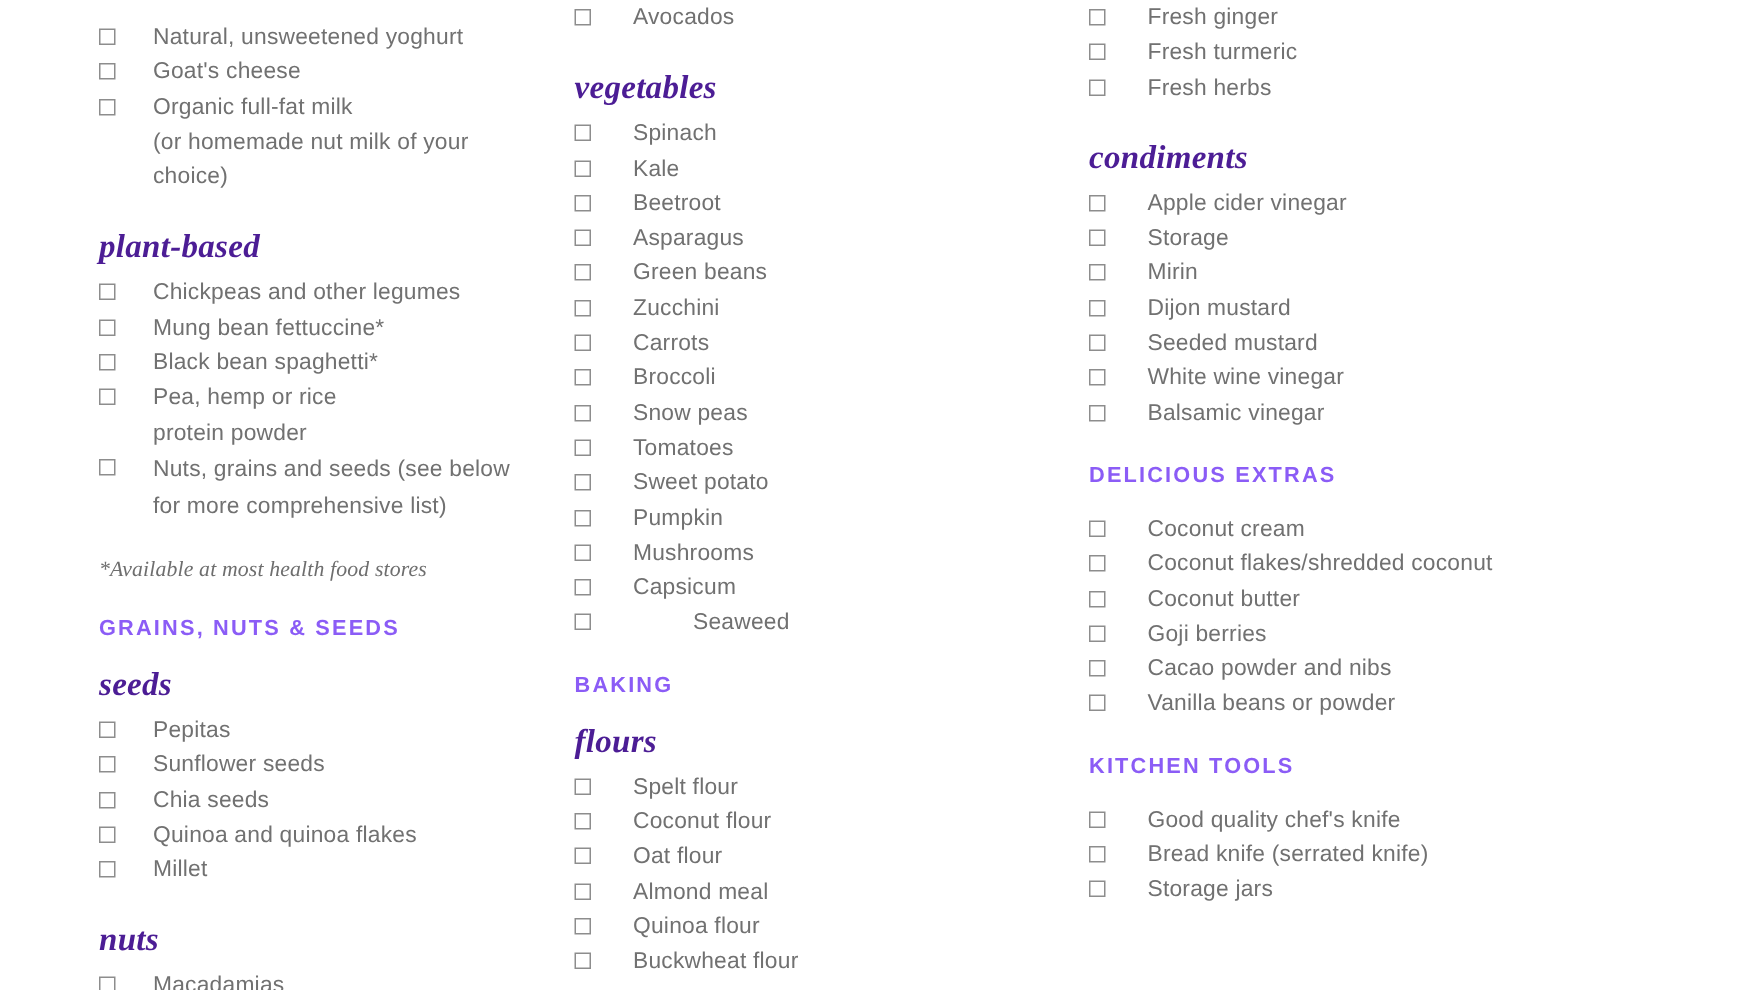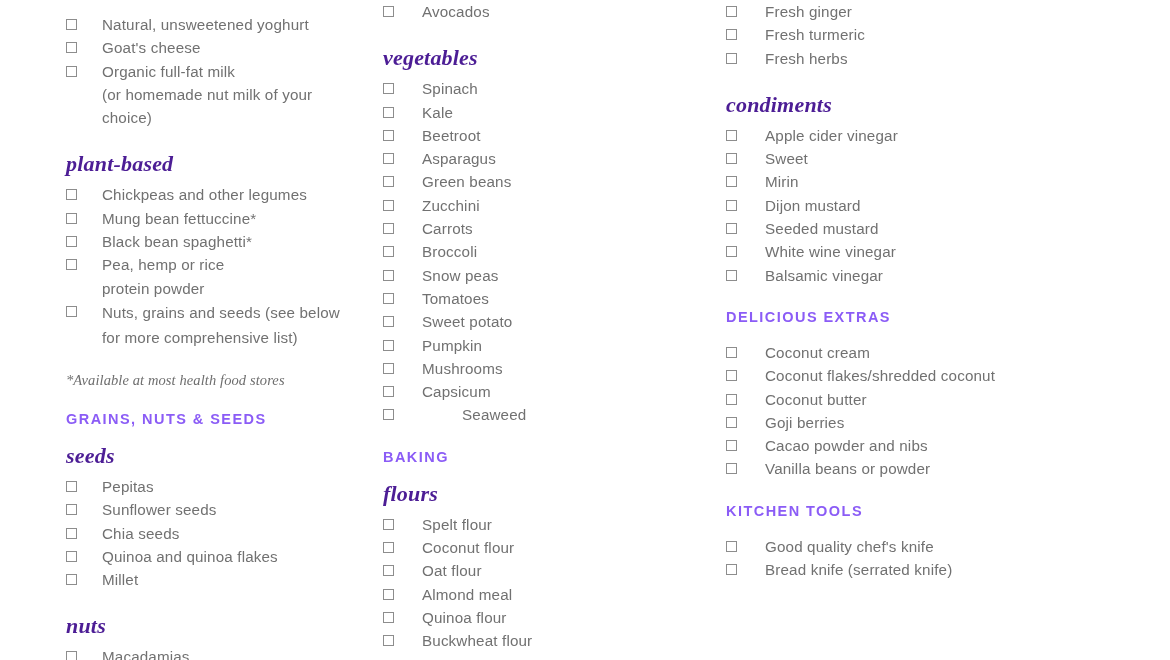--- a/index.html
+++ b/index.html
@@ -365,21 +365,21 @@
       <h3 class="sub-head">condiments</h3>
       <div class="sp-after-sub"></div>
 
       <ul class="check-list">
         <li>
           <span class="cb"></span>
           <span class="item-text">Apple cider vinegar</span>
         </li>
         <li>
           <span class="cb"></span>
-          <span class="item-text">Sweet</span>
+          <span class="item-text">Storage</span>
         </li>
         <li>
           <span class="cb"></span>
           <span class="item-text">Mirin</span>
         </li>
         <li>
           <span class="cb"></span>
           <span class="item-text">Dijon mustard</span>
         </li>
         <li>
@@ -436,18 +436,22 @@
       <div class="sp-after-head"></div>
 
       <ul class="check-list">
         <li>
           <span class="cb"></span>
           <span class="item-text">Good quality chef's knife</span>
         </li>
         <li>
           <span class="cb"></span>
           <span class="item-text">Bread knife (serrated knife)</span>
+        </li>
+        <li>
+          <span class="cb"></span>
+          <span class="item-text">Storage jars</span>
         </li>
       </ul>
     </div>
 
   </div>
 </div>
 
 </body></html>

